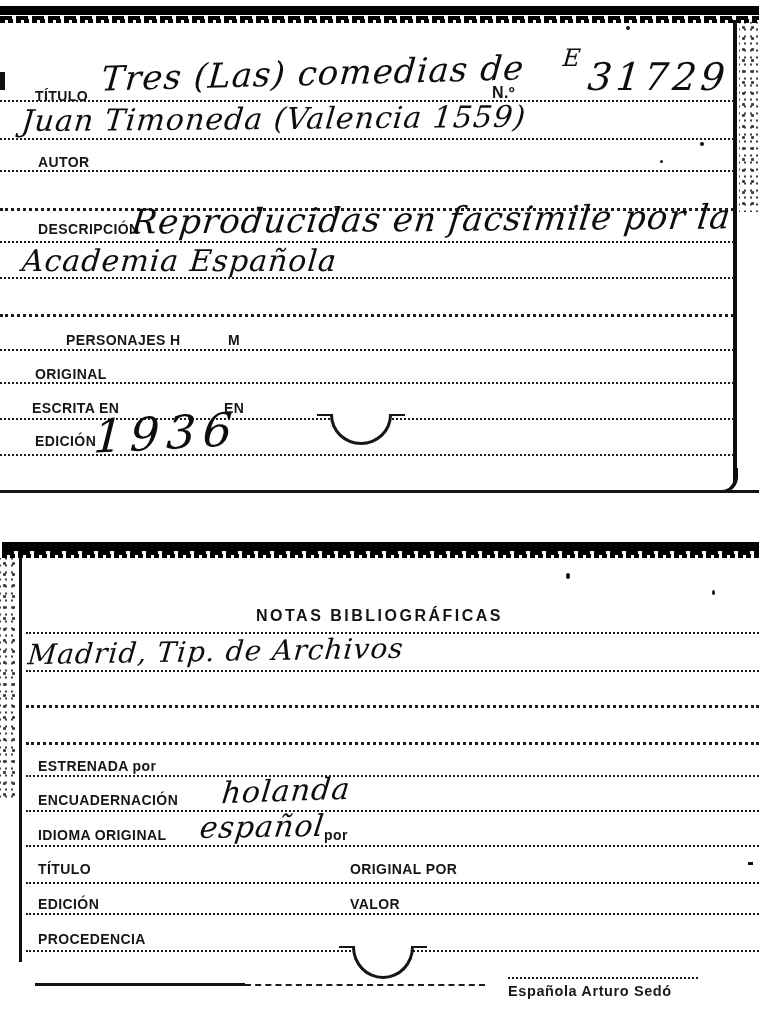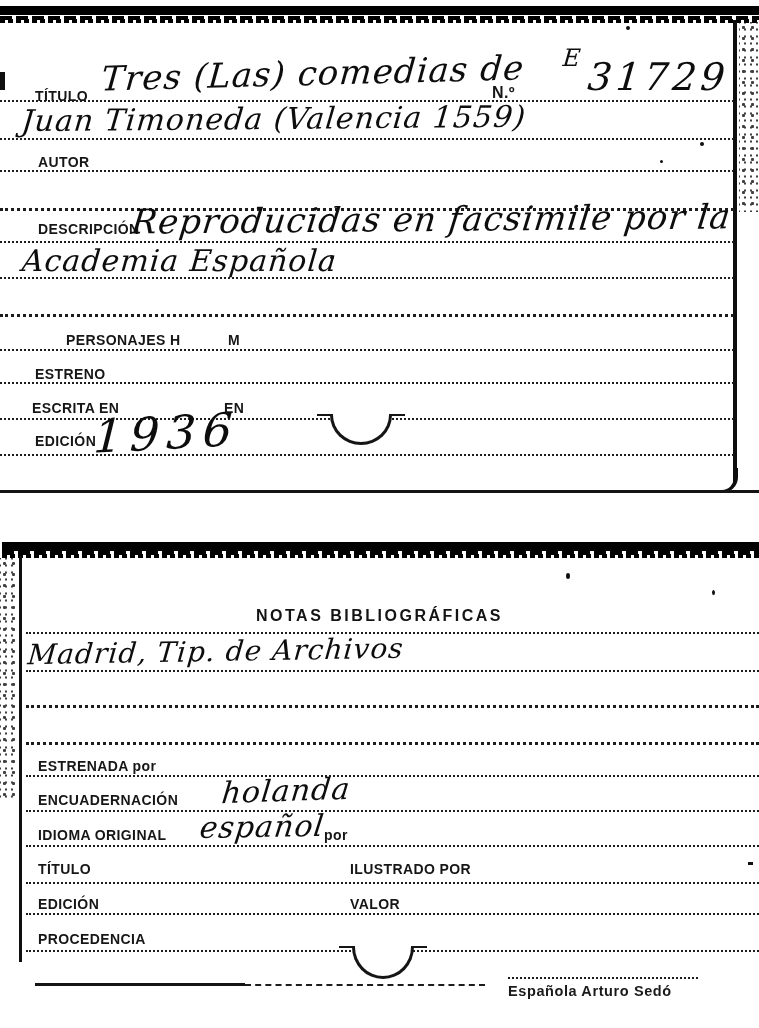--- a/index.html
+++ b/index.html
@@ -104,21 +104,21 @@
     <div class="solidl" style="left:0;top:490px;width:759px;height:3px;"></div>
 
     <div class="hole" style="left:330px;top:415px;width:62px;height:30px;"></div>
 
     <span class="lbl" style="left:35px;top:88px;">TÍTULO</span>
     <span class="lbl small" style="left:492px;top:84px;">N.º</span>
     <span class="lbl" style="left:38px;top:148px;margin-top:6px;">AUTOR</span>
     <span class="lbl" style="left:38px;top:221px;">DESCRIPCIÓN</span>
     <span class="lbl" style="left:32px;top:332px;margin-left:34px;">PERSONAJES H</span>
     <span class="lbl" style="left:228px;top:332px;">M</span>
-    <span class="lbl" style="left:35px;top:366px;">ESTRENO</span>
+    <span class="lbl" style="left:35px;top:366px;">ORIGINAL</span>
     <span class="lbl" style="left:32px;top:400px;">ESCRITA EN</span>
     <span class="lbl" style="left:224px;top:400px;">EN</span>
     <span class="lbl" style="left:35px;top:433px;">EDICIÓN</span>
 
     <div class="hw" style="left:102px;top:56px;font-size:34px;transform:skewX(-6deg) rotate(-1.5deg);">Tres (Las) comedias de</div>
     <div class="hw" style="left:563px;top:46px;font-size:24px;">E</div>
     <div class="hw" style="left:588px;top:58px;font-size:38px;letter-spacing:4px;">31729</div>
     <div class="hw" style="left:22px;top:104px;font-size:30px;transform:skewX(-6deg) rotate(-0.5deg);">Juan Timoneda (Valencia 1559)</div>
     <div class="hw" style="left:132px;top:202px;font-size:34px;transform:skewX(-7deg) rotate(-0.5deg);">Reproducidas en facsimile por la</div>
     <div class="hw" style="left:22px;top:246px;font-size:30px;">Academia Española</div>
@@ -150,21 +150,21 @@
 
     <div class="solidl" style="left:35px;top:983px;width:210px;height:3px;"></div>
     <div class="dashl" style="left:245px;top:984px;width:240px;"></div>
 
     <div class="heading" style="top:607px;">NOTAS BIBLIOGRÁFICAS</div>
     <span class="lbl" style="left:38px;top:758px;">ESTRENADA por</span>
     <span class="lbl" style="left:38px;top:792px;">ENCUADERNACIÓN</span>
     <span class="lbl" style="left:38px;top:827px;">IDIOMA ORIGINAL</span>
     <span class="lbl" style="left:324px;top:827px;font-weight:700;text-transform:none;">por</span>
     <span class="lbl" style="left:38px;top:861px;">TÍTULO</span>
-    <span class="lbl" style="left:350px;top:861px;">ILUSTRADO POR</span>
+    <span class="lbl" style="left:350px;top:861px;">ORIGINAL POR</span>
     <span class="lbl" style="left:38px;top:896px;">EDICIÓN</span>
     <span class="lbl" style="left:350px;top:896px;">VALOR</span>
     <span class="lbl" style="left:38px;top:931px;">PROCEDENCIA</span>
 
     <div class="hw" style="left:28px;top:638px;font-size:28px;transform:skewX(-6deg) rotate(-1deg);">Madrid, Tip. de Archivos</div>
     <div class="hw" style="left:222px;top:776px;font-size:30px;transform:skewX(-8deg) rotate(-2deg);">holanda</div>
     <div class="hw" style="left:200px;top:812px;font-size:30px;transform:skewX(-8deg) rotate(-1deg);">español</div>
 
     <div class="stamp" style="left:508px;top:977px;width:190px;">Española Arturo Sedó</div>
   </div>

